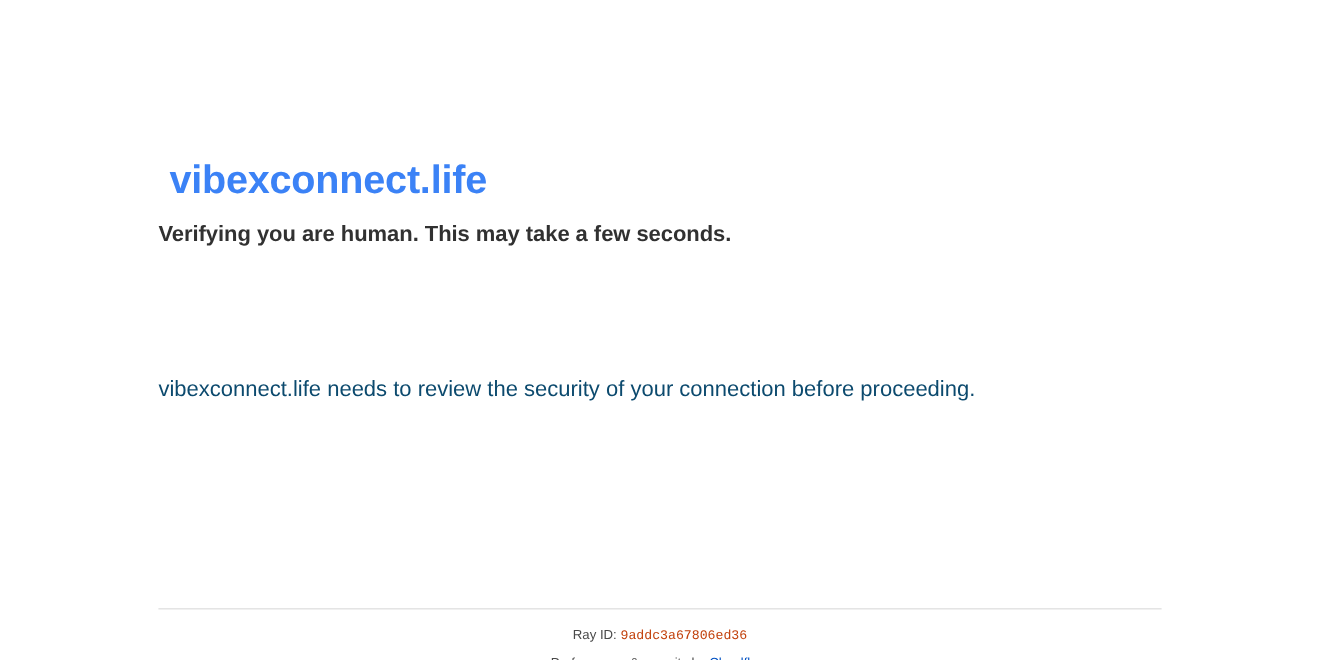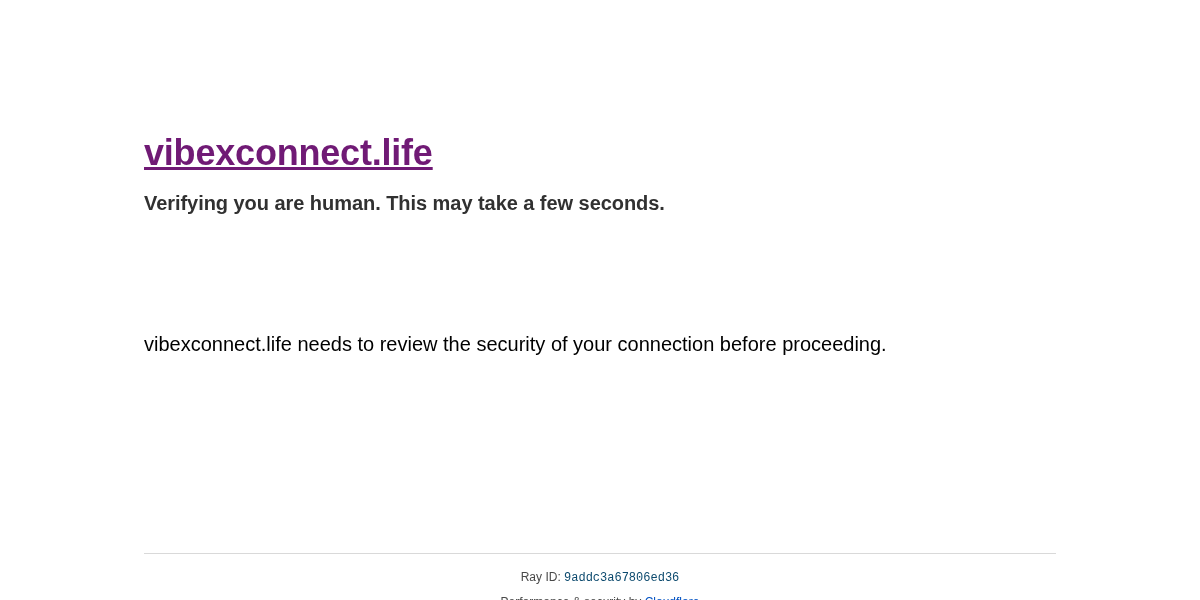--- a/index.html
+++ b/index.html
@@ -33,28 +33,27 @@
 
   
   .main {
     position: absolute;
     left: 0;
     top: 130px;
     width: 912px;
   }
 
   .challenge-heading {
-    margin: 0;
+    margin: 10px;
     font-size: 36px;
     line-height: 46px;
     font-weight: 600;
     letter-spacing: -0.2px;
-    color: #701a75;
+    color: #3b82f6;
     white-space: nowrap;
-    text-decoration: underline;
   }
 
   .challenge-subheading {
     margin: 14px 0 10px 0;
     font-size: 20px;
     line-height: 26px;
     font-weight: 700;
     letter-spacing: -0.05px;
     color: #313131;
     white-space: nowrap;
@@ -67,21 +66,21 @@
     height: 65px;
   }
 
   .challenge-body {
     margin: 0;
     padding-top: 17px;
     width: 800px;
     font-size: 20px;
     line-height: 36px;
     font-weight: 400;
-    color: #000000;
+    color: #0c4a6e;
   }
 
   
   .footer {
     position: absolute;
     left: 0;
     top: 553px;
     width: 912px;
     border-top: 1px solid #d9d9d9;
     text-align: center;
@@ -95,21 +94,21 @@
   }
 
   .ray-label {
     font-weight: 400;
     font-size: 12px;
   }
 
   .ray-value {
     font-family: "Liberation Mono", "DejaVu Sans Mono", monospace;
     font-size: 12px;
-    color: #0c4a6e;
+    color: #c2410c;
   }
 
   .footer-attribution {
     padding-top: 10px;
     font-size: 12px;
     line-height: 14px;
     color: #494949;
   }
 
   .footer-link {

